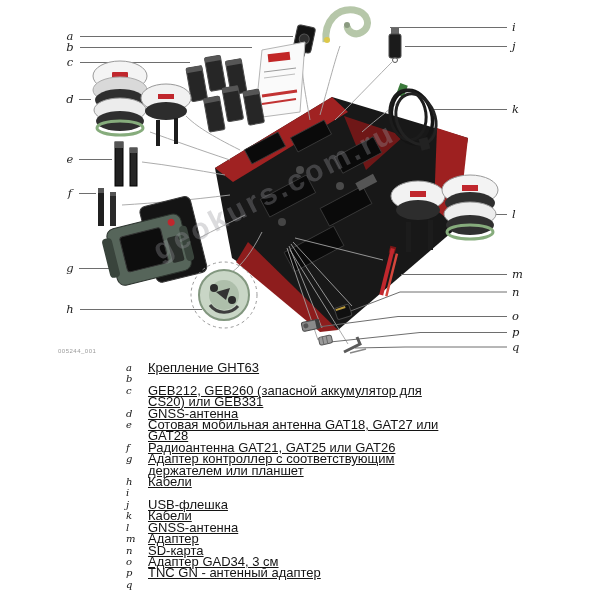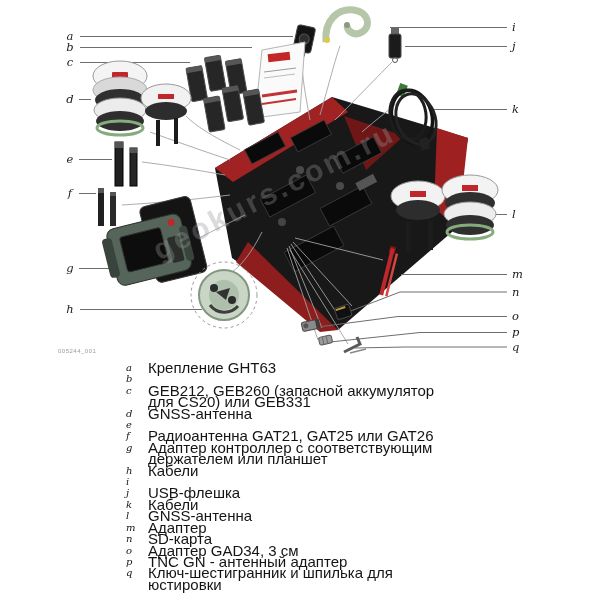--- a/index.html
+++ b/index.html
@@ -10,21 +10,21 @@
   .figid{position:absolute;left:58px;top:348px;font-size:6px;color:#9a9a9a;
          font-family:"Liberation Sans",sans-serif;letter-spacing:.5px;}
   .watermark{position:absolute;left:155px;top:235px;width:340px;
              transform:rotate(-27deg);transform-origin:left center;
              font-size:30px;font-weight:bold;letter-spacing:3px;
              color:rgba(150,150,155,.34);pointer-events:none;white-space:nowrap;}
   .legend{position:absolute;left:126px;top:362px;width:420px;}
   .legend .row{display:flex;align-items:flex-start;line-height:11.4px;}
   .legend .l{width:22px;flex:0 0 22px;font-family:"DejaVu Serif",serif;font-style:italic;
              font-size:10px;color:#141414;}
-  .legend .t{font-size:15px;color:#141414;max-width:298px;}
+  .legend .t{font-size:13px;color:#141414;max-width:298px;text-decoration:underline;}
 </style>
 </head>
 <body>
 
 <div class="page">
 
   <svg width="600" height="362" viewBox="0 0 600 362">
 
     <g>
       <polygon points="215,168 332,97 468,138 452,232 338,330 232,258" fill="#181818"></polygon>
@@ -272,20 +272,21 @@
     <div class="row">
         <span class="l">c</span>
         <span class="t">GEB212, GEB260 (запасной аккумулятор для CS20) или GEB331</span>
       </div>
     <div class="row">
         <span class="l">d</span>
         <span class="t">GNSS-антенна</span>
       </div>
     <div class="row">
         <span class="l">e</span>
+        <span class="t">Сотовая мобильная антенна GAT18, GAT27 или GAT28</span>
       </div>
     <div class="row">
         <span class="l">f</span>
         <span class="t">Радиоантенна GAT21, GAT25 или GAT26</span>
       </div>
     <div class="row">
         <span class="l">g</span>
         <span class="t">Адаптер контроллер с соответствующим держателем или планшет</span>
       </div>
     <div class="row">
@@ -318,16 +319,15 @@
     <div class="row">
         <span class="l">o</span>
         <span class="t">Адаптер GAD34, 3 см</span>
       </div>
     <div class="row">
         <span class="l">p</span>
         <span class="t">TNC GN - антенный адаптер</span>
       </div>
     <div class="row">
         <span class="l">q</span>
-        <span class="t">Ключ-шестигранник и шпилька для юстировки</span>
       </div>
   </div>
 </div>
 
 </body></html>

